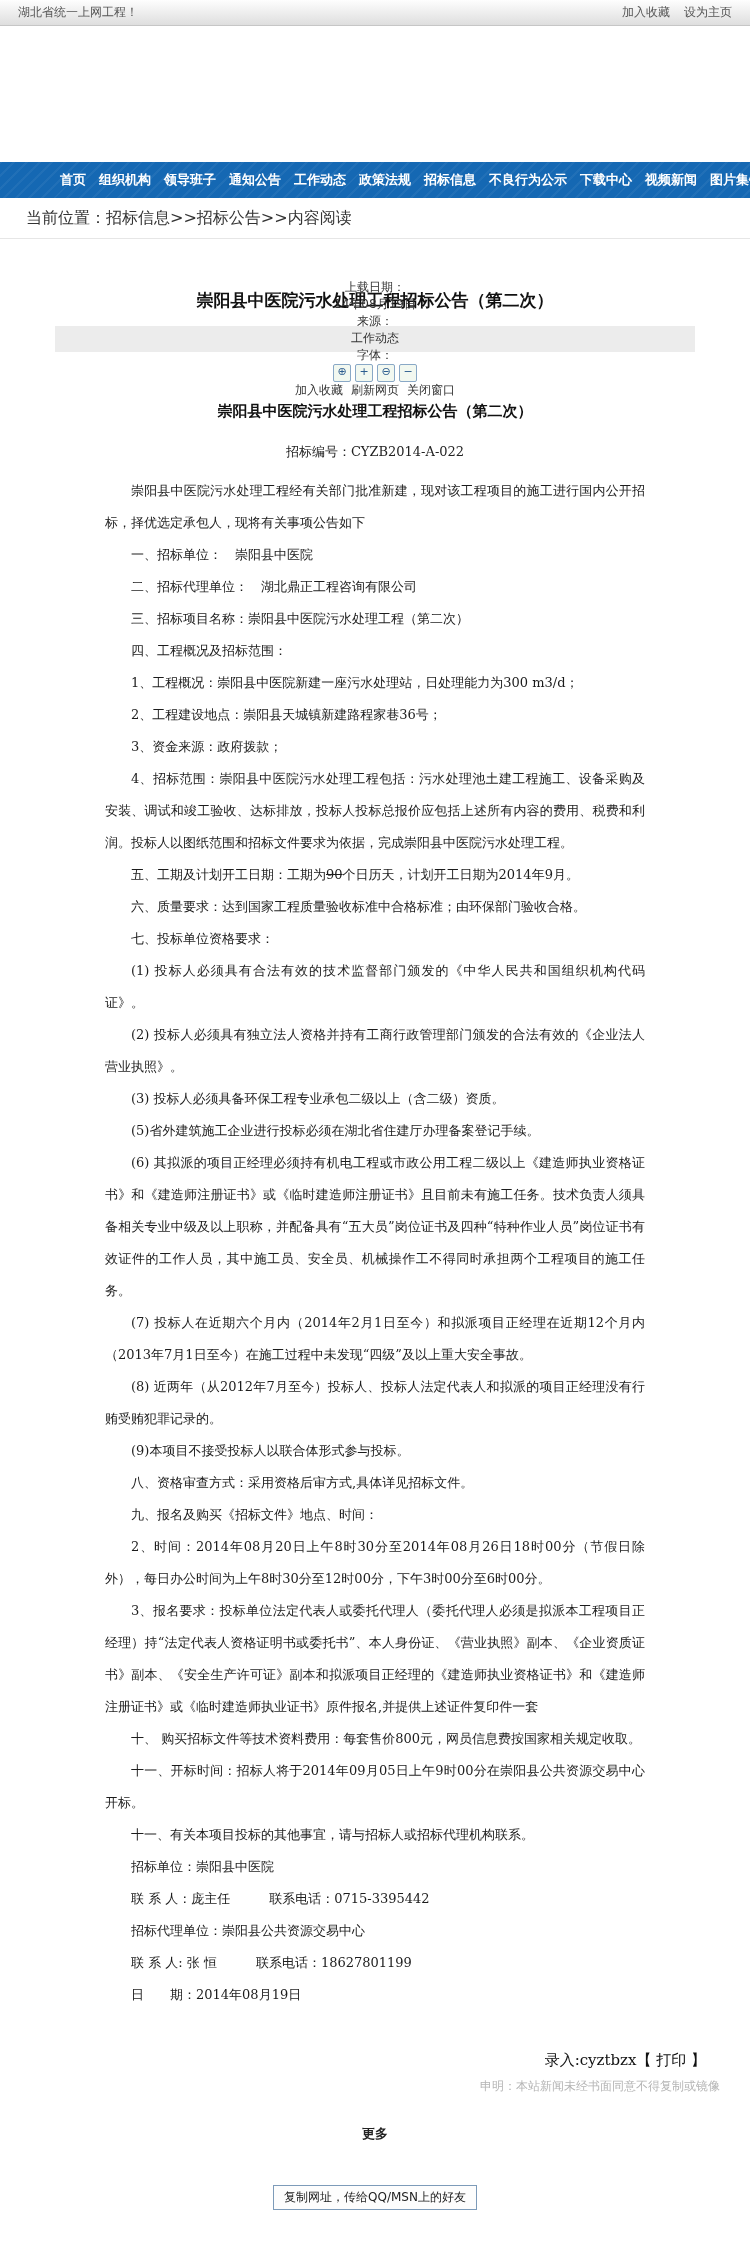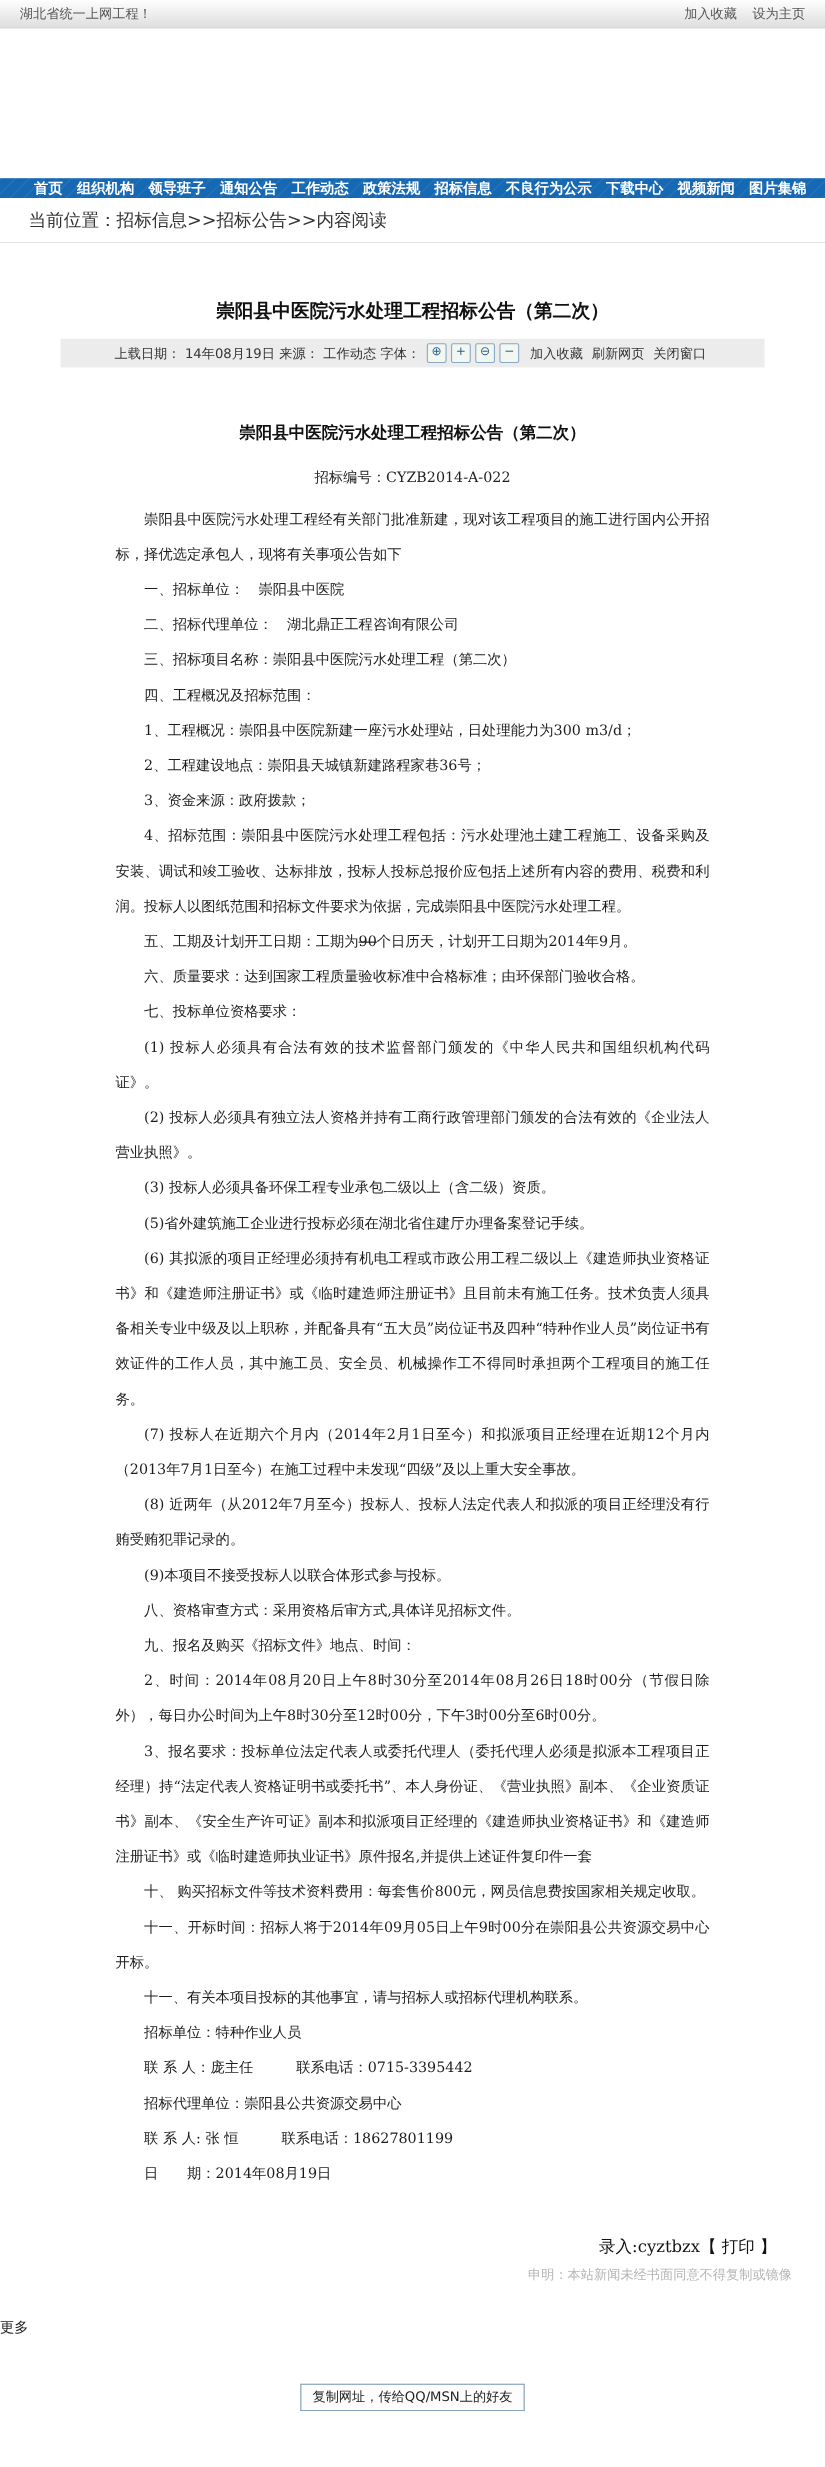--- a/index.html
+++ b/index.html
@@ -8,49 +8,49 @@
 
   
   .topbar{height:25px;background:linear-gradient(#fefefe,#dedede);border-bottom:1px solid #c6c6c6;
     display:flex;justify-content:space-between;align-items:center;padding:0 18px;font-size:12px;color:#555;}
   .topbar-links a{color:#555;text-decoration:none;margin-left:14px;cursor:pointer;}
 
   
   .banner{height:136px;background:#fff;}
 
   
-  .mainnav{height:18px;background:#1568b3;
+  .mainnav{height:36px;background:#1568b3;
     background-image:repeating-linear-gradient(135deg,rgba(255,255,255,.05) 0 2px,transparent 2px 9px);
-    display:flex;align-items:center;padding-left:31px;}
+    display:flex;align-items:center;padding-left:60px;}
   .mainnav a{color:#fff;font-weight:bold;font-size:13px;text-decoration:none;margin-right:13px;white-space:nowrap;cursor:pointer;}
 
   
   .crumb{padding:10px 0 9px 26px;font-size:16px;color:#333;border-bottom:1px solid #e6e6e6;}
 
   
   .art{font-family:"DejaVu Serif","Liberation Serif",serif;}
   h1.ptitle{margin:50px 0 0;text-align:center;font-size:17px;font-weight:bold;color:#111;}
   .meta{width:640px;margin:14px auto 0;background:#ececec;height:26px;
     display:flex;justify-content:center;align-items:center;font-size:12px;color:#333;
-    font-family:"DejaVu Sans","Liberation Sans",sans-serif;}
+    font-family:"DejaVu Sans","Liberation Sans",sans-serif;flex-direction:column;}
   .meta span{margin:0 2px;}
   .meta .act{color:#333;text-decoration:none;margin:0 4px;cursor:pointer;}
   .fctl{display:inline-block;width:16px;height:16px;line-height:14px;text-align:center;
     border:1px solid #89a8c6;background:#f2f8f0;border-radius:2px;font-size:11px;color:#2c5c8f;
     margin:0 2px;cursor:pointer;}
   h2.ctitle{margin:50px 0 0;text-align:center;font-size:15px;font-weight:bold;color:#111;}
   .tender{margin-top:22px;text-align:center;font-size:13px;color:#222;}
   .abody{width:540px;margin:14px auto 0;font-size:13px;color:#1c1c1c;text-align:justify;}
   .abody p{margin:0;line-height:32px;text-indent:2em;}
   .abody .strike{text-decoration:line-through;}
 
   .entry-line{width:662px;margin:40px auto 0;text-align:right;font-size:15px;color:#111;}
   .entry-line a{color:#111;text-decoration:none;cursor:pointer;}
   .disclaimer{width:690px;margin:8px auto 0;text-align:right;font-size:12px;color:#b5b5b5;}
-  .more{margin-top:30px;font-size:13px;color:#222;cursor:pointer;}
+  .more{margin-top:30px;text-align:center;font-size:13px;color:#222;cursor:pointer;font-weight:bold;}
   .share{display:block;margin:42px auto 0;border:1px solid #7d9bb9;background:#fdfdfd;
     padding:3px 10px;font-size:12px;color:#222;cursor:pointer;
     font-family:"DejaVu Sans","Liberation Sans",sans-serif;}
 </style>
 </head>
 <body>
 
 <div class="page">
 
   <div class="topbar">
@@ -115,21 +115,21 @@
         <p><span>(7) 投标人在近期六个月内（2014年2月1日至今）和拟派项目正经理在近期12个月内（2013年7月1日至今）在施工过程中未发现“四级”及以上重大安全事故。</span></p>
         <p><span>(8) 近两年（从2012年7月至今）投标人、投标人法定代表人和拟派的项目正经理没有行贿受贿犯罪记录的。</span></p>
         <p><span>(9)本项目不接受投标人以联合体形式参与投标。</span></p>
         <p><span>八、资格审查方式：采用资格后审方式,具体详见招标文件。</span></p>
         <p><span>九、报名及购买《招标文件》地点、时间：</span></p>
         <p><span>2、时间：2014年08月20日上午8时30分至2014年08月26日18时00分（节假日除外），每日办公时间为上午8时30分至12时00分，下午3时00分至6时00分。</span></p>
         <p><span>3、报名要求：投标单位法定代表人或委托代理人（委托代理人必须是拟派本工程项目正经理）持“法定代表人资格证明书或委托书”、本人身份证、《营业执照》副本、《企业资质证书》副本、《安全生产许可证》副本和拟派项目正经理的《建造师执业资格证书》和《建造师注册证书》或《临时建造师执业证书》原件报名,并提供上述证件复印件一套</span></p>
         <p><span>十、 购买招标文件等技术资料费用：每套售价800元，网员信息费按国家相关规定收取。</span></p>
         <p><span>十一、开标时间：招标人将于2014年09月05日上午9时00分在崇阳县公共资源交易中心开标。</span></p>
         <p><span>十一、有关本项目投标的其他事宜，请与招标人或招标代理机构联系。</span></p>
-        <p><span>招标单位：特种作业人员</span></p>
+        <p><span>招标单位：崇阳县中医院</span></p>
         <p><span>联 系 人：庞主任　　　联系电话：0715-3395442</span></p>
         <p><span>招标代理单位：崇阳县公共资源交易中心</span></p>
         <p><span>联 系 人: 张 恒　　　联系电话：18627801199</span></p>
         <p><span>日　　期：2014年08月19日</span></p>
       </div>
 
     <div class="entry-line">
       <span>录入:cyztbzx</span><a>【 打印 】</a>
     </div>
     <div class="disclaimer">申明：本站新闻未经书面同意不得复制或镜像</div>

